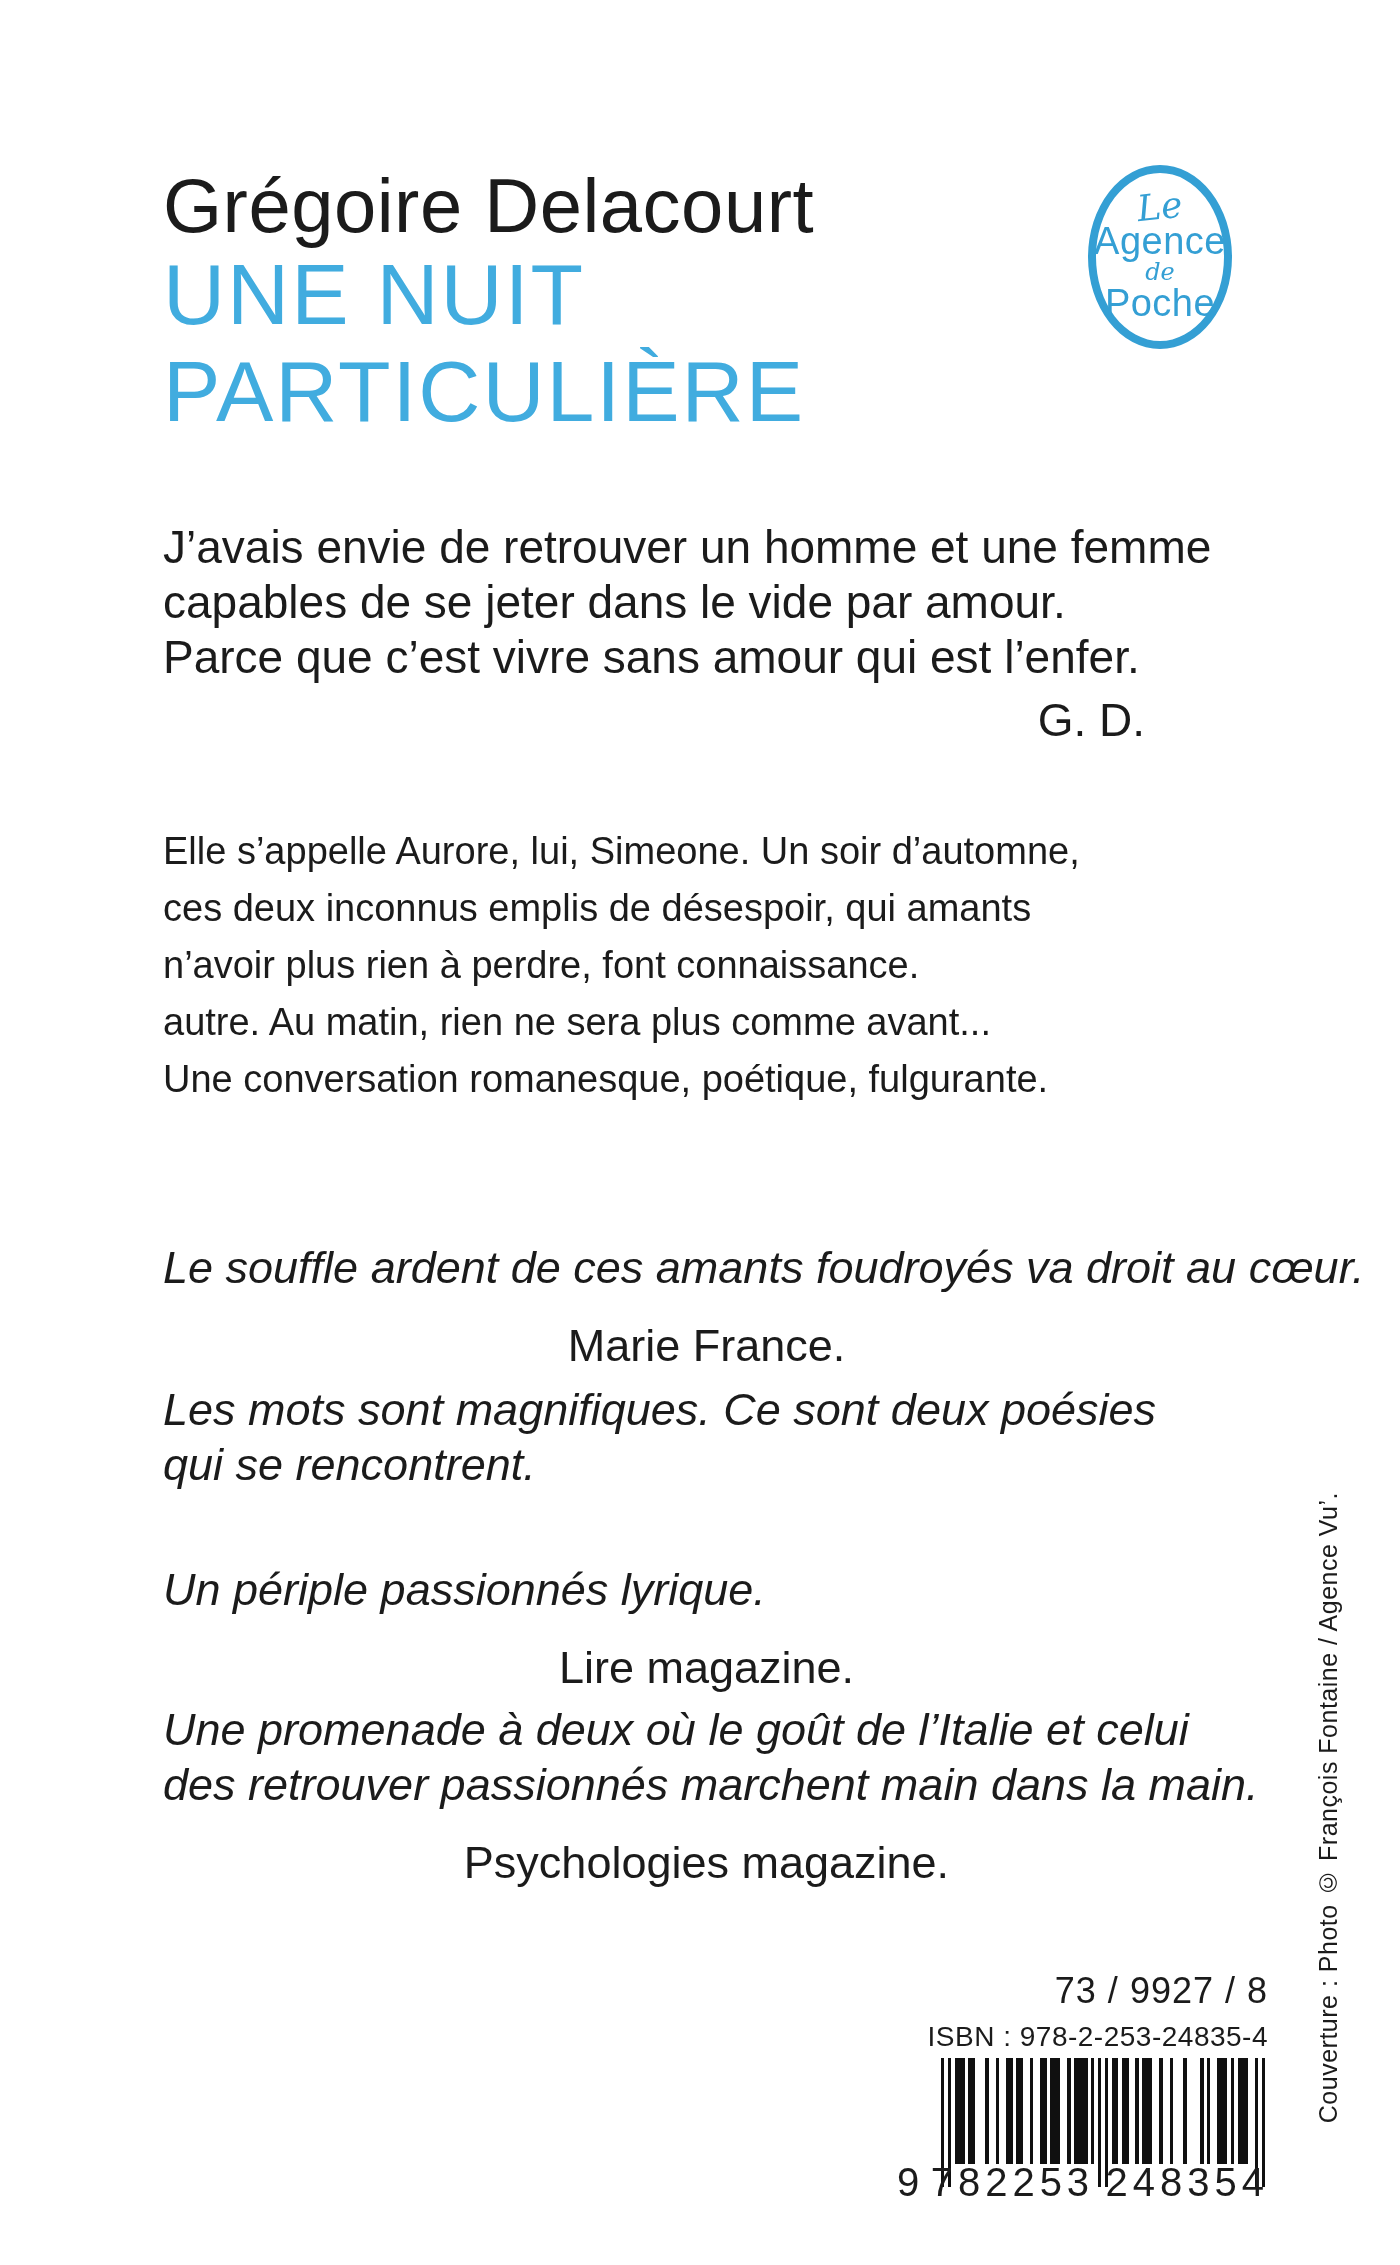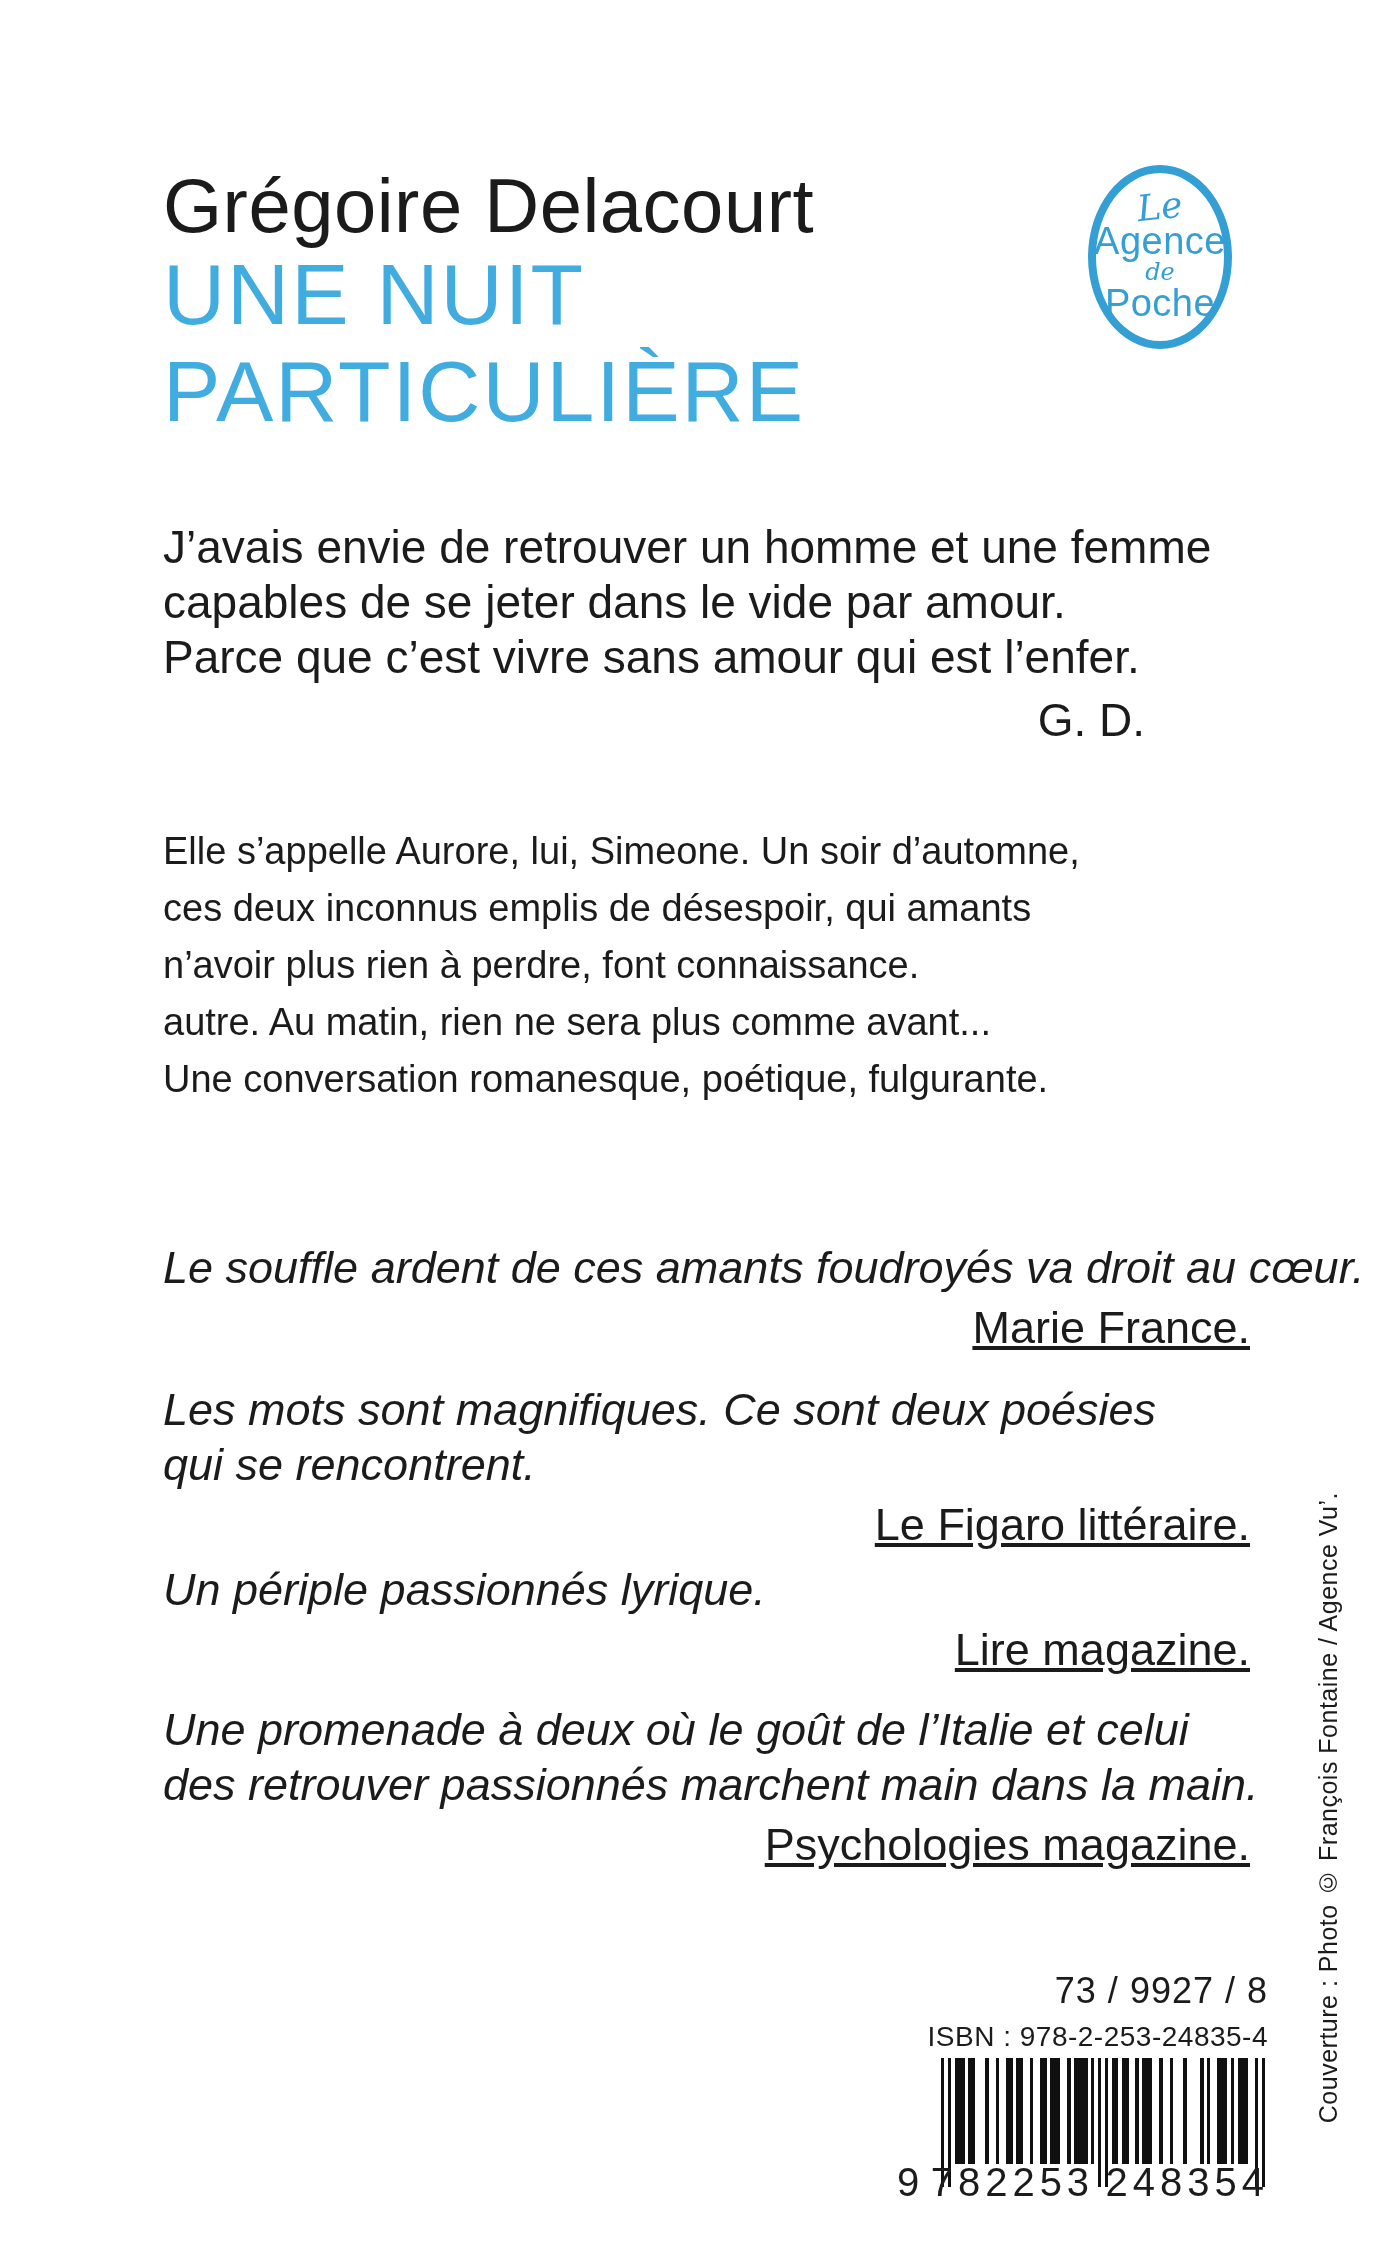--- a/index.html
+++ b/index.html
@@ -45,21 +45,21 @@
   .synopsis {
     left:163px; top:823px; width:1060px;
     font-size:38px; line-height:57px;
   }
 
   
   .quote {
     left:163px; width:1087px;
     font-size:45px; line-height:55px; font-style:italic;
   }
-  .quote .src { font-style:normal; text-align:right; margin-top:5px;text-decoration:underline; }
+  .quote .src { font-style:normal; text-align:center; margin-top:23px; }
   .q1 { top:1240px; } .q2 { top:1382px; } .q3 { top:1562px; } .q4 { top:1702px; }
 
   
   .print-code { right:132px; top:1970px; font-size:36px; letter-spacing:1px; }
   .isbn       { right:132px; top:1981px; font-size:28px; letter-spacing:0.5px;margin-top:40px; }
 
   
   .barcode-bars { left:941px; top:2058px; width:324px; height:106px; }
   .bc-bar  { position:absolute; top:0; height:106px; background:#101010; }
   .bc-guard{ height:129px; }
@@ -110,21 +110,20 @@
 </div>
 
 <div class="abs quote q1">
   <div class="nowrap">Le souffle ardent de ces amants foudroyés va droit au cœur.</div>
   <div class="src">Marie France.</div>
 </div>
 
 <div class="abs quote q2">
   <div class="nowrap">Les mots sont magnifiques. Ce sont deux poésies</div>
   <div class="nowrap">qui se rencontrent.</div>
-  <div class="src">Le Figaro littéraire.</div>
 </div>
 
 <div class="abs quote q3">
   <div class="nowrap">Un périple passionnés lyrique.</div>
   <div class="src">Lire magazine.</div>
 </div>
 
 <div class="abs quote q4">
   <div class="nowrap">Une promenade à deux où le goût de l’Italie et celui</div>
   <div class="nowrap">des retrouver passionnés marchent main dans la main.</div>

